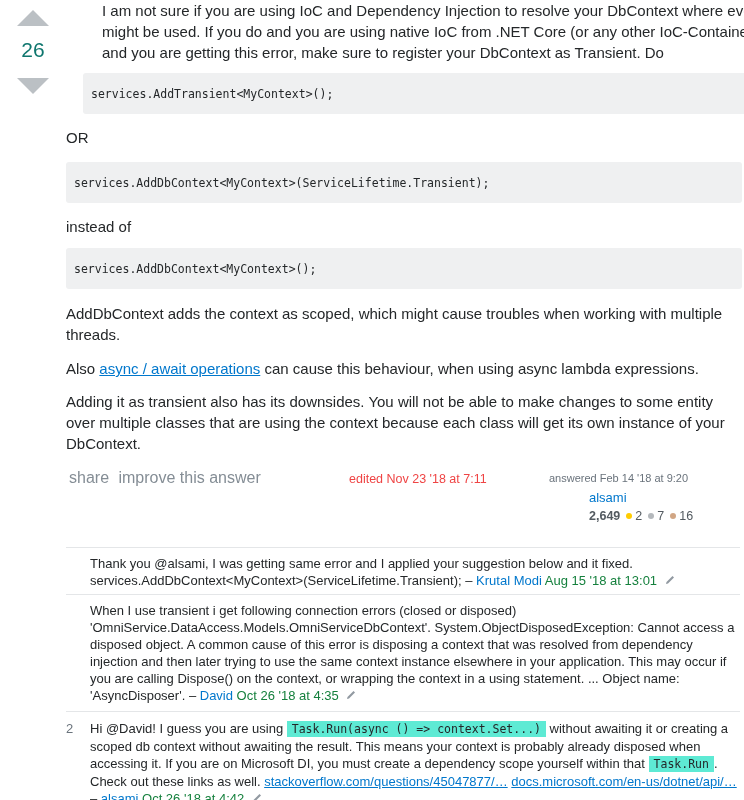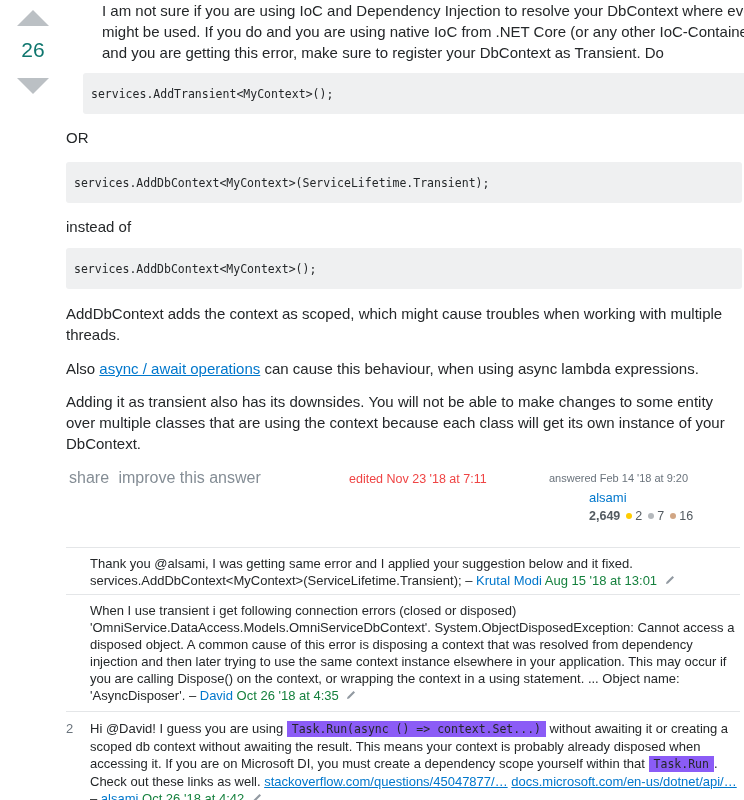--- a/index.html
+++ b/index.html
@@ -34,21 +34,21 @@
   .dot { display: inline-block; width: 6px; height: 6px; border-radius: 50%; margin: 0 3px 0 2px; }
   .badge { margin-right: 4px; }
 
   .comments { position: absolute; left: 66px; top: 547px; width: 674px; border-top: 1px solid #e4e6e8; }
   .comment { position: relative; border-bottom: 1px solid #e4e6e8; font-size: 13px; line-height: 17px; color: #242729; }
   .comment-score { position: absolute; left: 0; top: 6px; width: 20px; text-align: left; color: #6a737c; font-size: 13px; }
   .comment-body { margin-left: 24px; padding: 7px 0 6px 0; }
   .c-user { color: #0077cc; }
   .c-date { color: #15803d; }
   .pencil { display: inline-block; width: 12px; height: 12px; vertical-align: -1px; margin-left: 3px; }
-  .icode { background: #8b5cf6; font-family: "DejaVu Sans Mono", monospace; font-size: 11.5px; padding: 1px 5px; }
+  .icode { background: #5eead4; font-family: "DejaVu Sans Mono", monospace; font-size: 11.5px; padding: 1px 5px; }
 </style>
 </head>
 <body>
 
 <div class="votecell">
   <div class="vote-up"></div>
   <div class="vote-count">26</div>
   <div class="vote-down"></div>
 </div>
 

